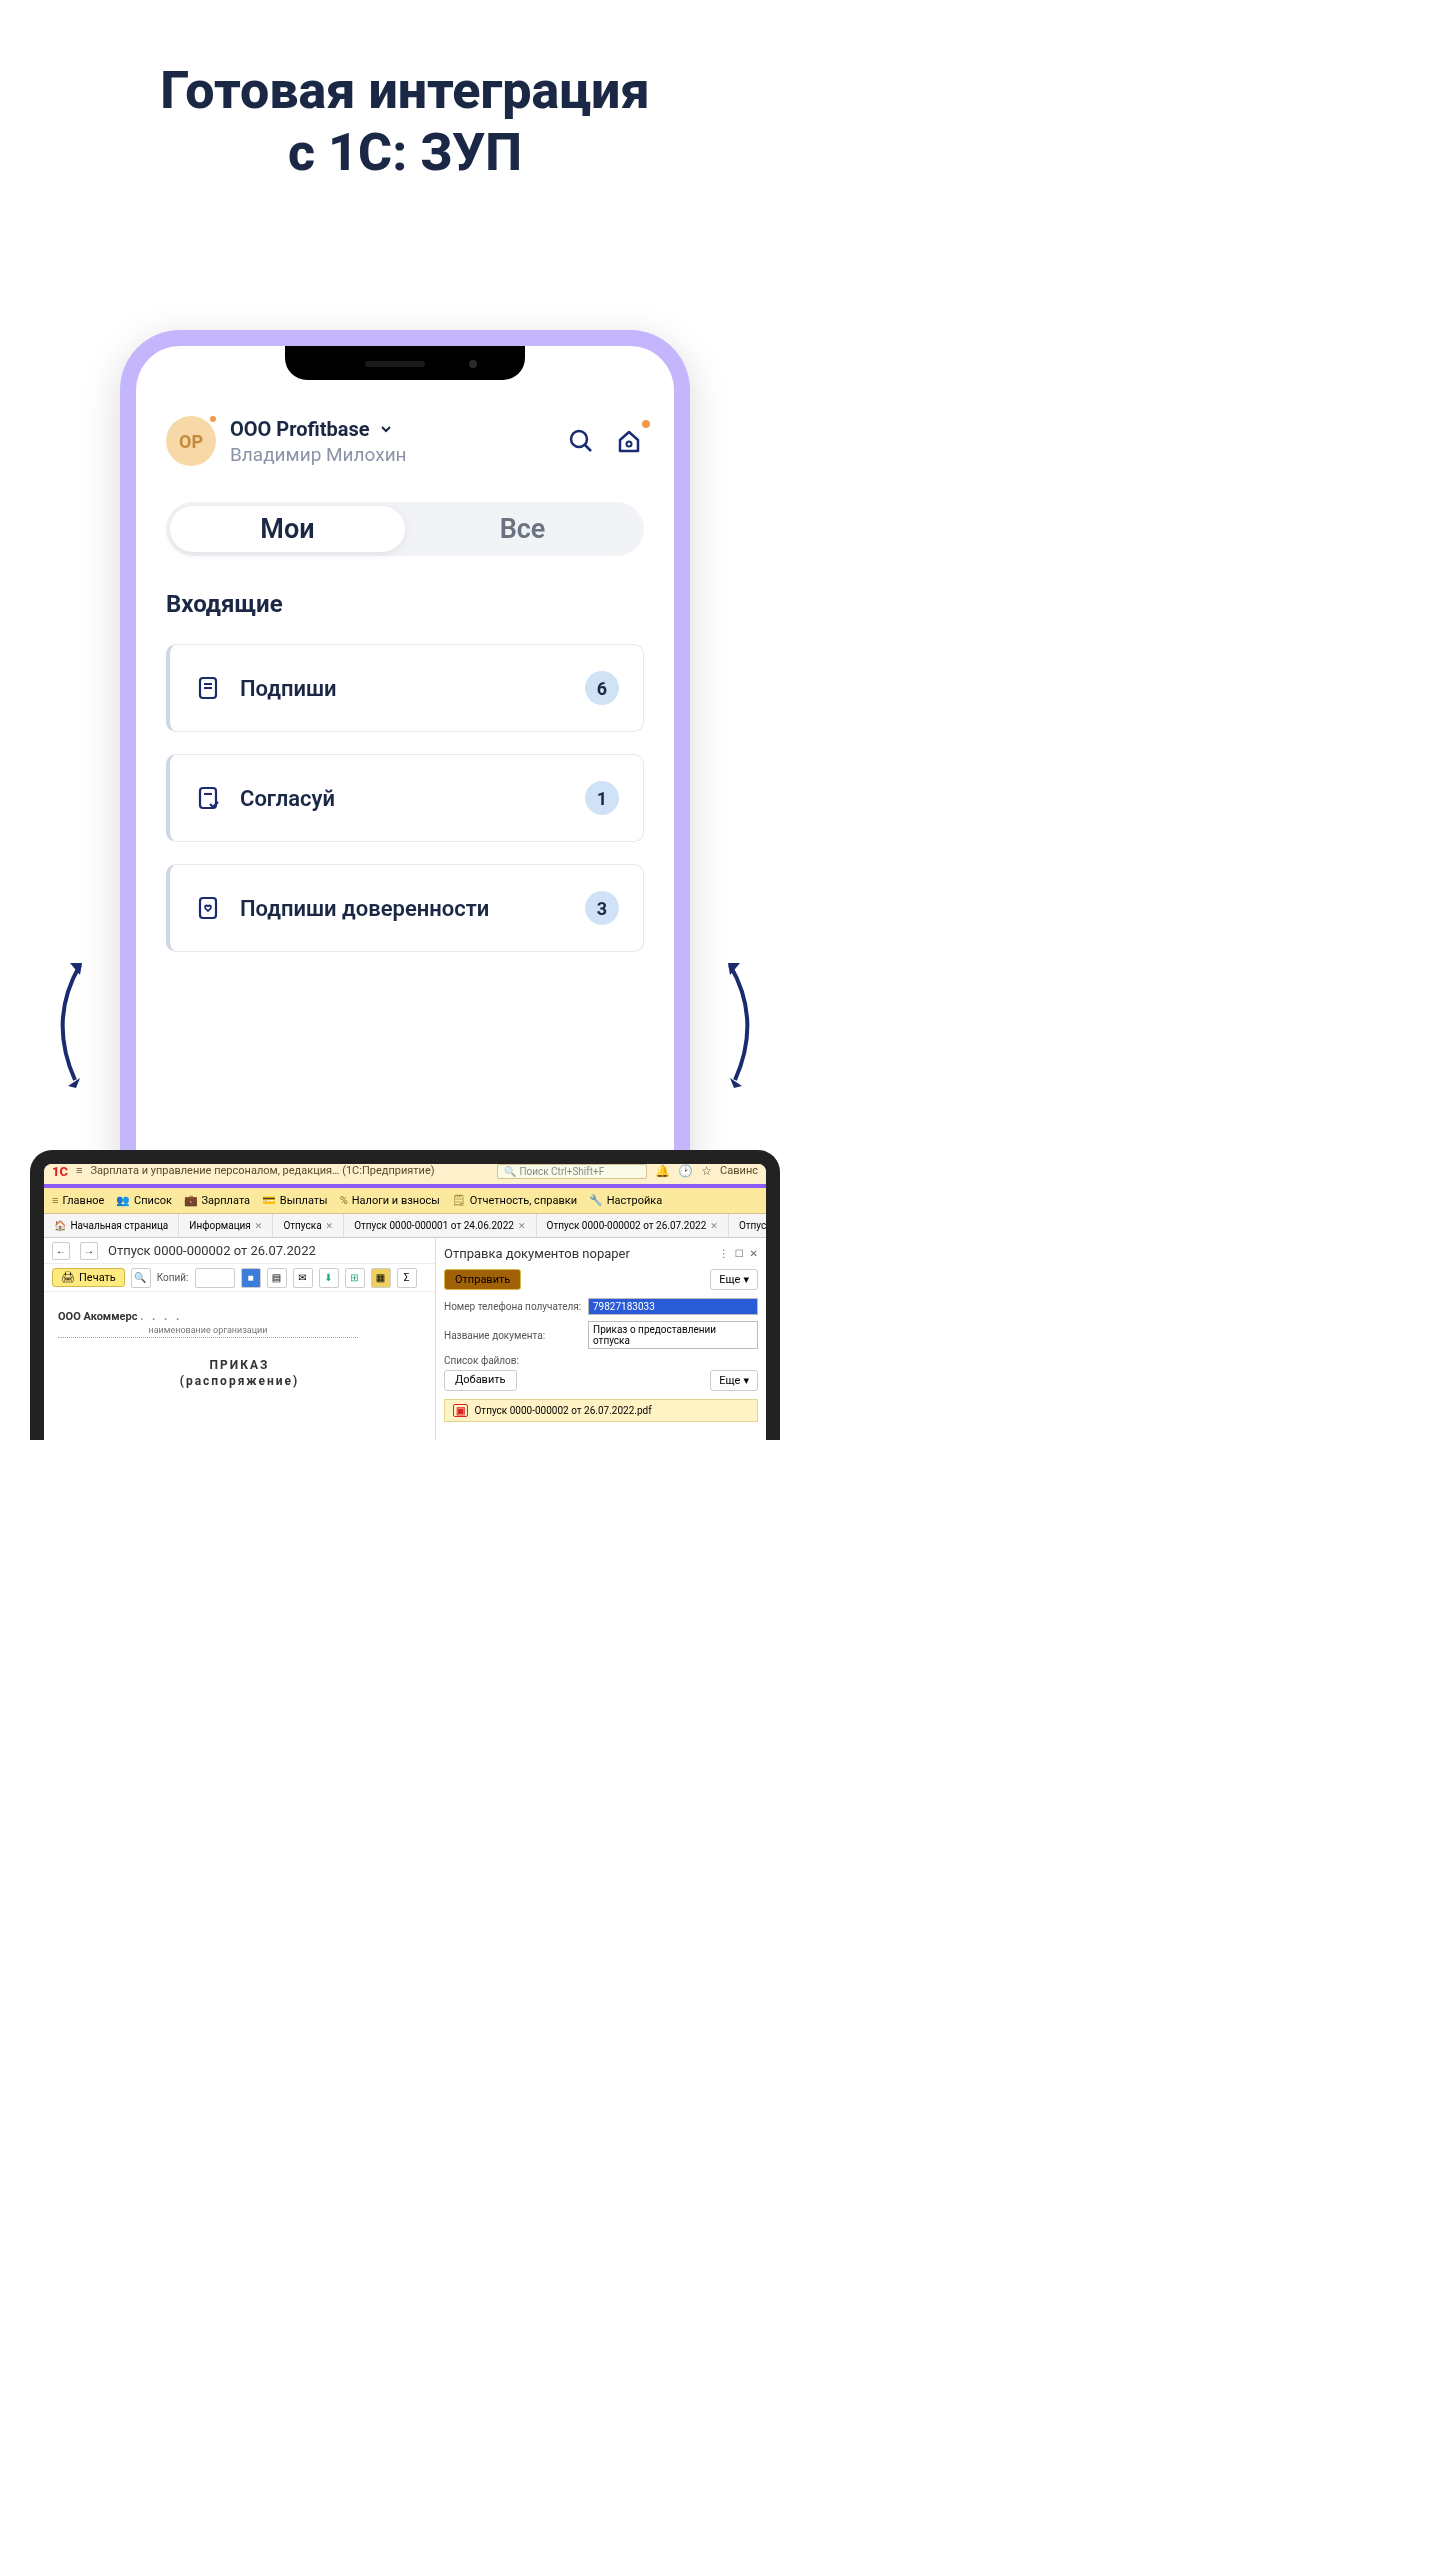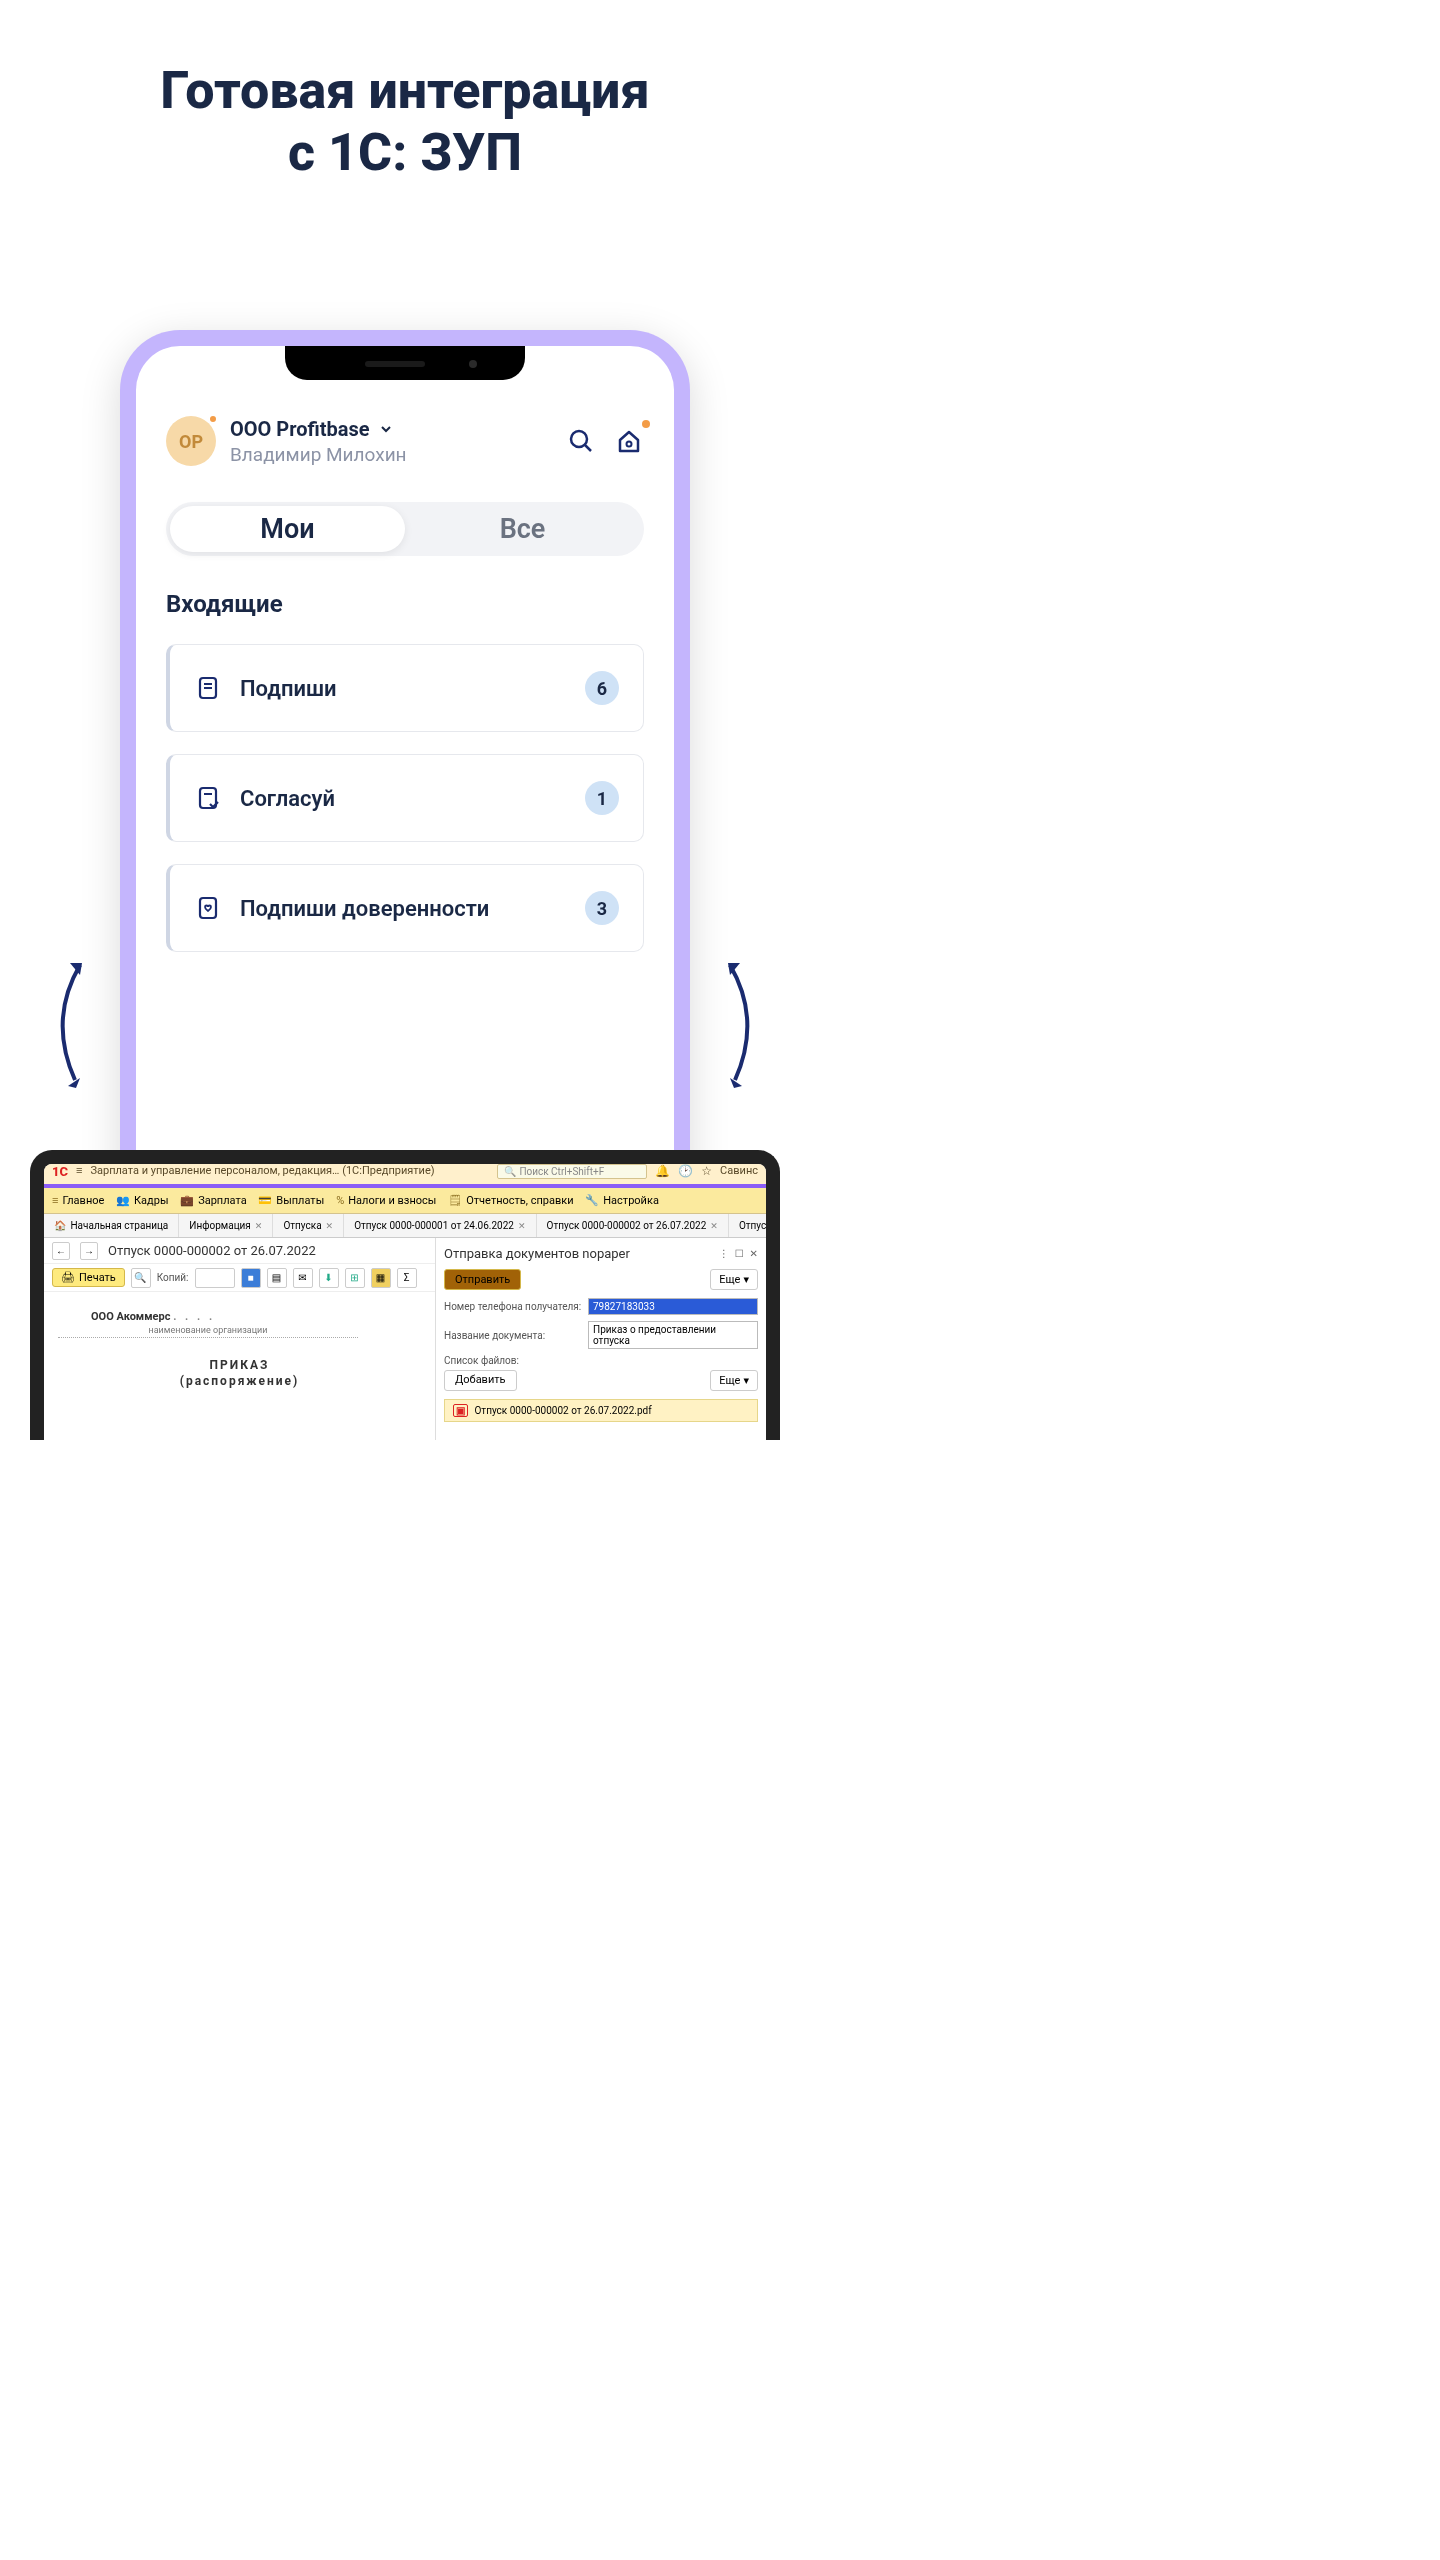--- a/index.html
+++ b/index.html
@@ -65,21 +65,21 @@
 .nav-arrow { border: 1px solid #ccc; width: 18px; height: 18px; display: flex; align-items: center; justify-content: center; font-size: 10px; border-radius: 2px; cursor: pointer; }
 .doc-title { font-size: 13px; color: #333; }
 
 .onec-toolbar { height: 28px; display: flex; align-items: center; padding: 4px 8px; gap: 6px; border-bottom: 1px solid #eee; }
 .print-btn { background: #feea7e; border: 1px solid #d4b84a; border-radius: 3px; padding: 2px 8px; font-size: 11px; display: flex; align-items: center; gap: 4px; cursor: pointer; }
 .tb-btn { border: 1px solid #ccc; border-radius: 2px; width: 20px; height: 20px; display: flex; align-items: center; justify-content: center; font-size: 10px; cursor: pointer; }
 .tb-field { border: 1px solid #ccc; border-radius: 2px; width: 40px; height: 20px; font-size: 10px; padding: 0 4px; }
 .copies-lbl { font-size: 10px; color: #555; }
 
 .doc-preview { padding: 18px 14px; font-size: 11px; color: #333; }
-.org-name { font-weight: 700; margin-bottom: 2px; margin-left: 33px; }
+.org-name { font-weight: 700; margin-bottom: 2px; }
 .org-line { border-bottom: 1px dotted #aaa; font-size: 9px; color: #777; text-align: center; padding-bottom: 2px; margin-bottom: 20px; width: 300px; }
 .prikaz { text-align: center; font-weight: 700; font-size: 12px; letter-spacing: 2px; line-height: 1.3; }
 
 .panel-title-row { display: flex; align-items: center; justify-content: space-between; margin-bottom: 8px; }
 .panel-title { font-size: 13px; color: #333; }
 .win-ctrl { display: flex; gap: 6px; font-size: 10px; color: #666; }
 .win-ctrl span { cursor: pointer; }
 
 .send-row { display: flex; justify-content: space-between; margin-bottom: 8px; }
 .send-btn { background: #a16207; border: 1px solid #d4b84a; border-radius: 3px; padding: 3px 10px; font-size: 11px; cursor: pointer; }
@@ -205,21 +205,21 @@
     <span>Савинс</span>
   </div>
 
   <div class="onec-menu">
     <div class="onec-menu-item">
         <span class="menu-icon">≡</span>
         <span>Главное</span>
       </div>
     <div class="onec-menu-item">
         <span class="menu-icon">👥</span>
-        <span>Кадры</span>
+        <span>Список</span>
       </div>
     <div class="onec-menu-item">
         <span class="menu-icon">💼</span>
         <span>Зарплата</span>
       </div>
     <div class="onec-menu-item">
         <span class="menu-icon">💳</span>
         <span>Выплаты</span>
       </div>
     <div class="onec-menu-item">

